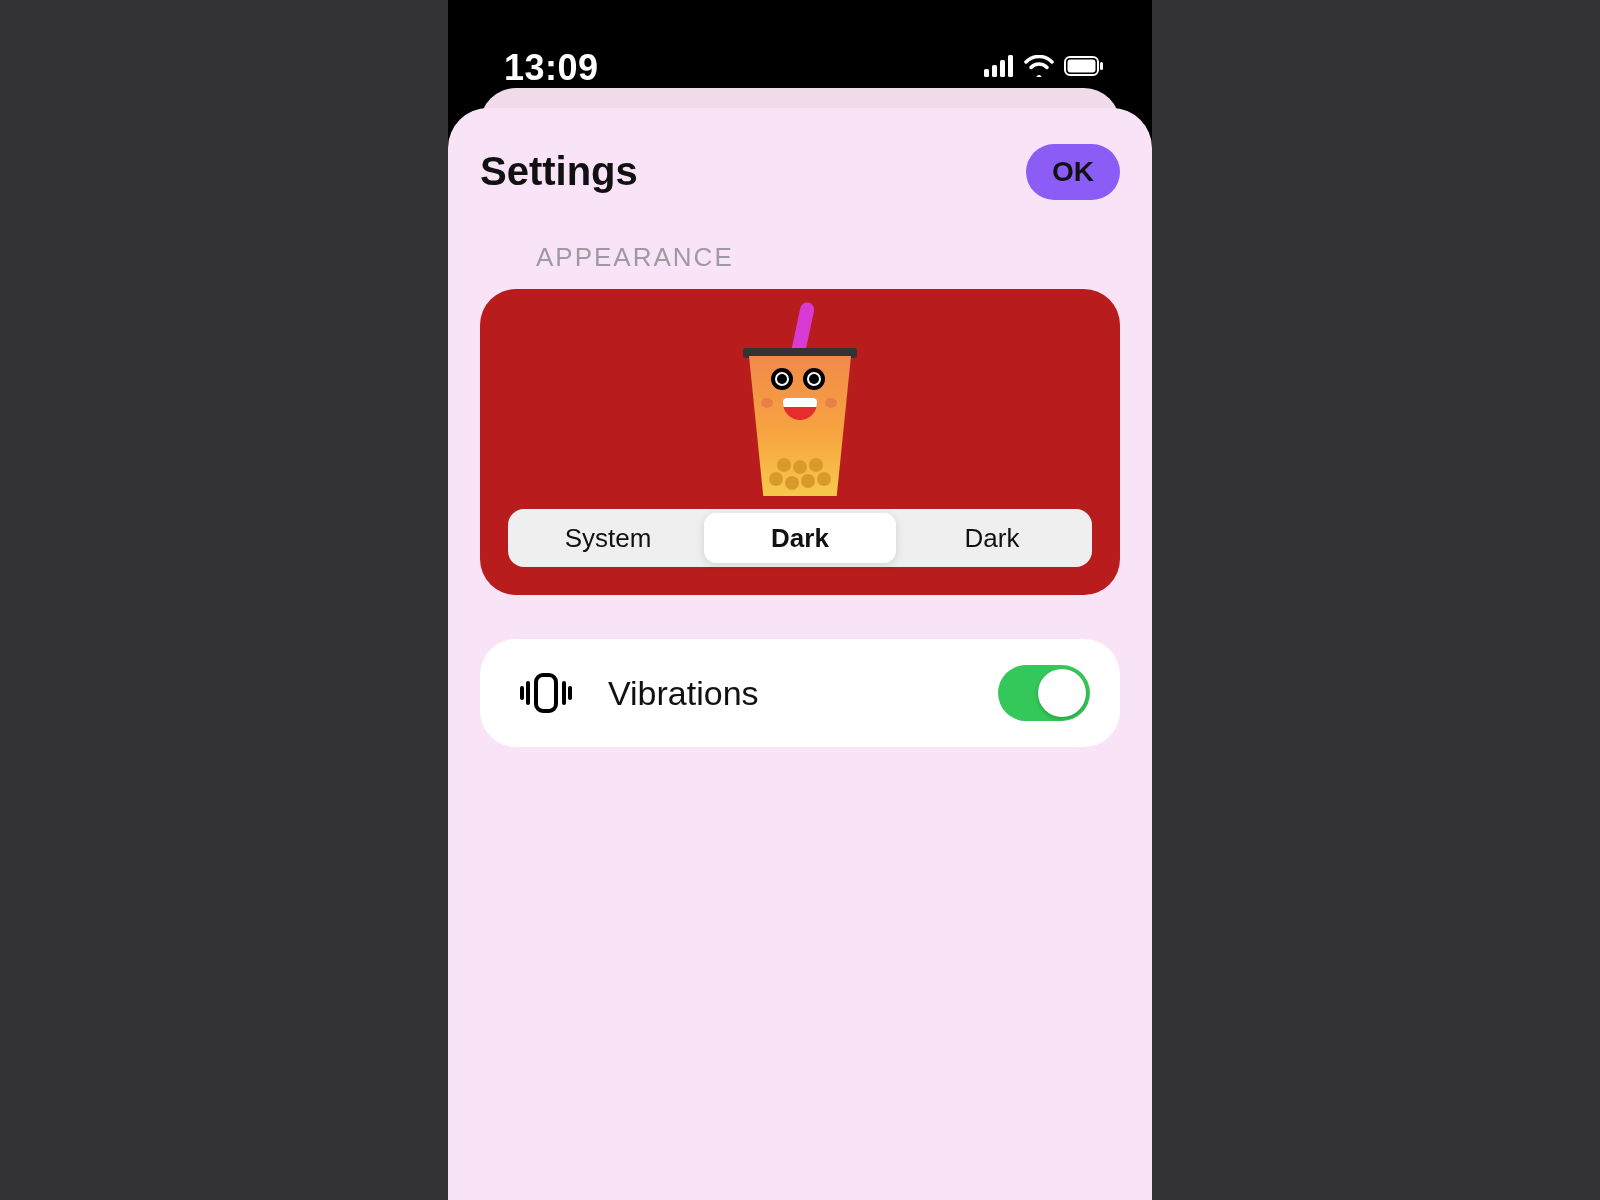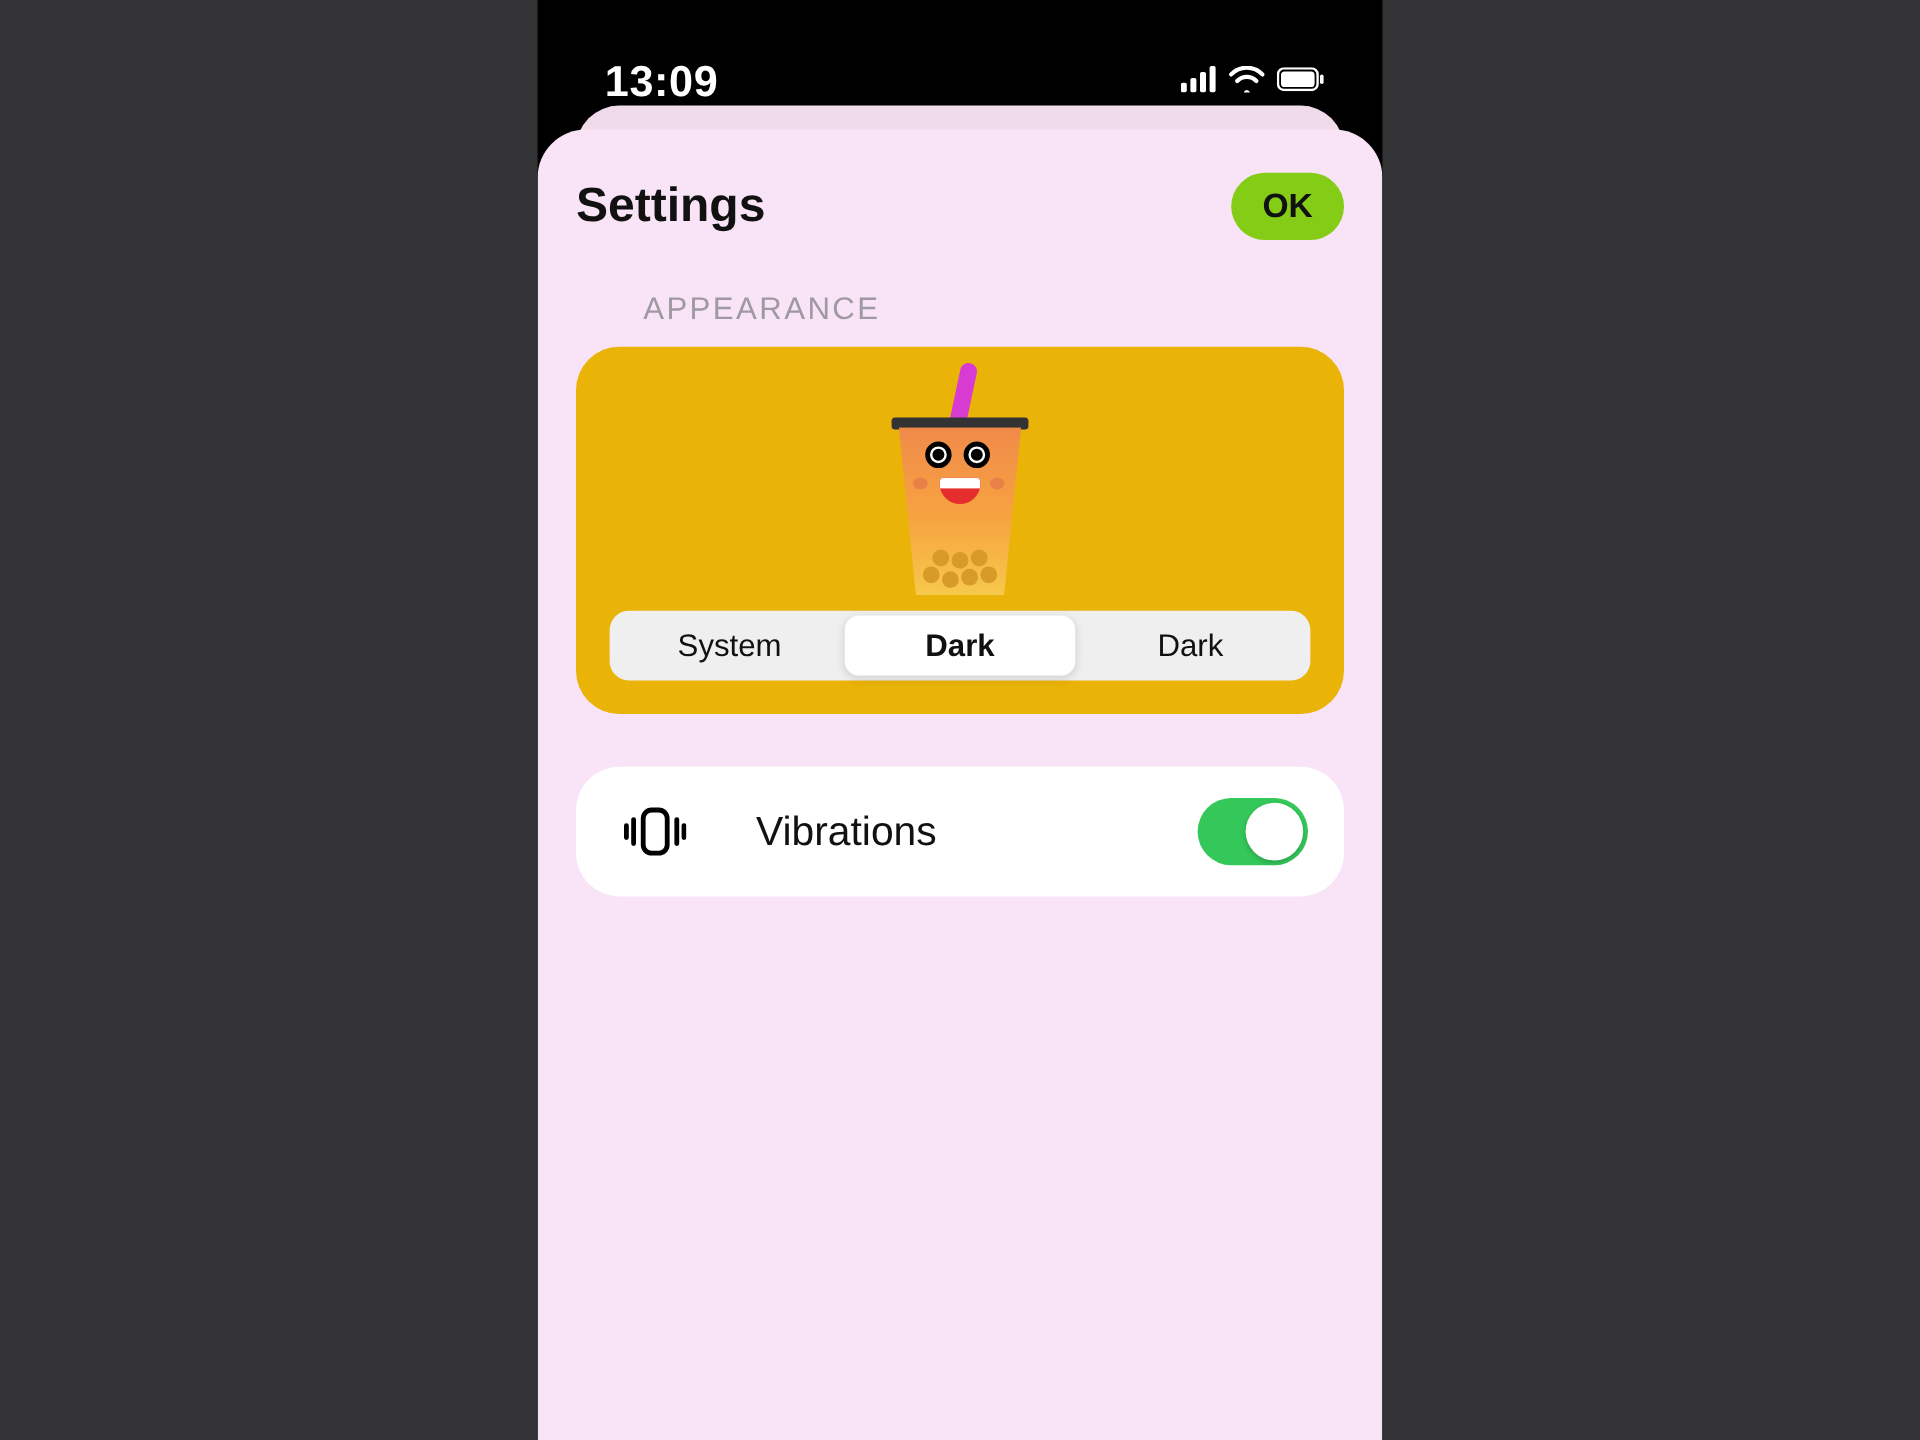--- a/index.html
+++ b/index.html
@@ -64,39 +64,39 @@
   }
   .sheet-title {
     font-size: 40px;
     font-weight: 600;
     color: #111;
   }
   .ok-button {
     position: absolute;
     right: 0;
     top: 8px;
-    background: #84cc16;
+    background: #8b5cf6;
     border: none;
     border-radius: 28px;
     padding: 12px 26px;
     font-size: 28px;
     font-weight: 600;
     color: #111;
     cursor: pointer;
   }
   .section-label {
     margin-top: 36px;
     margin-left: 56px;
     font-size: 26px;
     letter-spacing: 2px;
     color: #9f9aa2;
     font-weight: 500;
   }
   .card {
-    background: #eab308;
+    background: #b91c1c;
     border-radius: 36px;
     margin-top: 16px;
     padding: 20px 28px 28px 28px;
   }
   .preview-area {
     height: 200px;
     display: flex;
     align-items: center;
     justify-content: center;
   }
@@ -125,21 +125,20 @@
     box-shadow: 0 2px 8px rgba(0,0,0,0.12);
     font-weight: 600;
   }
   .row-card {
     background: #fff;
     border-radius: 36px;
     margin-top: 44px;
     padding: 26px 30px 26px 40px;
     display: flex;
     align-items: center;
-    gap: 22px;
   }
   .row-icon {
     width: 52px;
     display: flex;
     justify-content: center;
   }
   .row-label {
     flex: 1;
     font-size: 34px;
     font-weight: 500;

